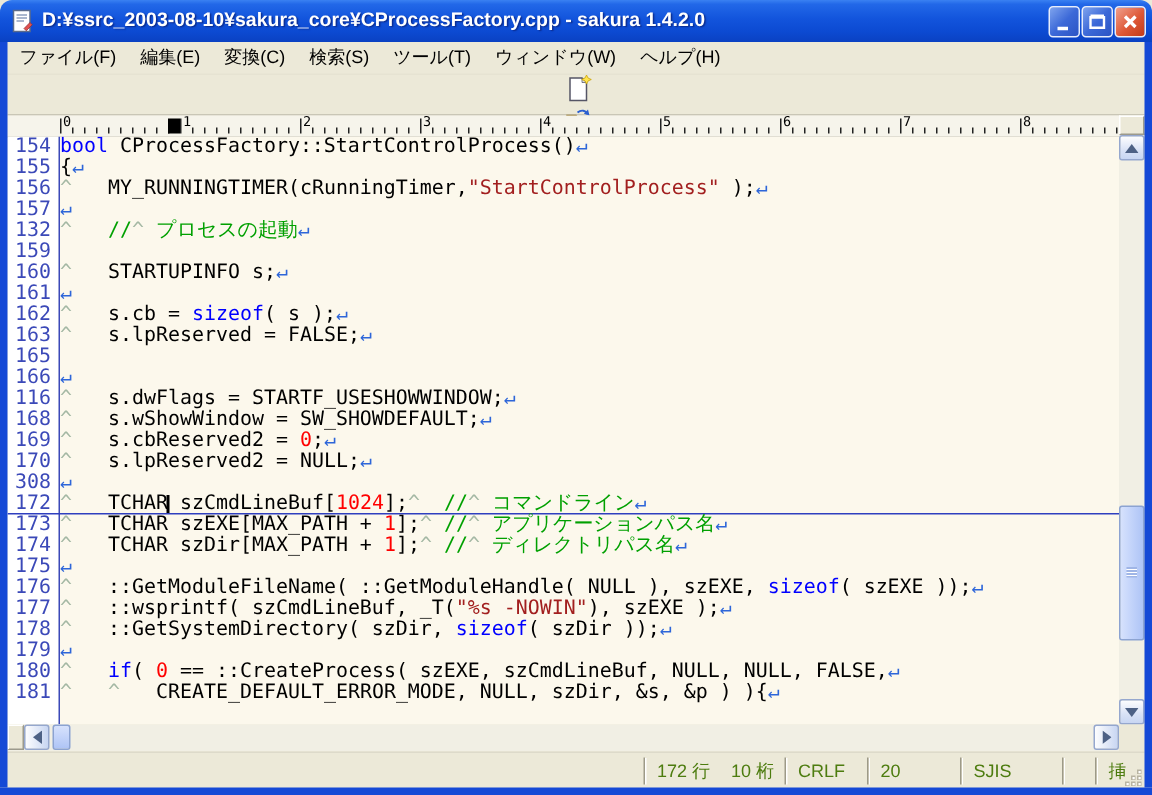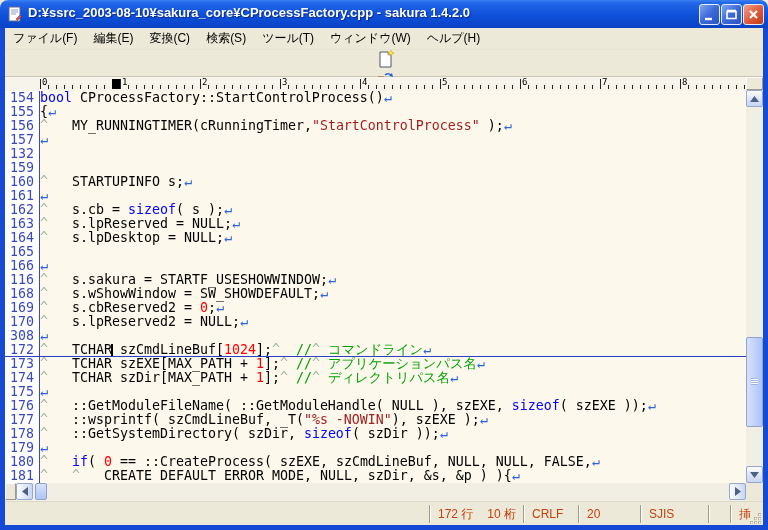--- a/index.html
+++ b/index.html
@@ -67,21 +67,21 @@
   .thumb{position:absolute;border-radius:2px;border:1px solid #8CA3D1;box-sizing:border-box;
          background:linear-gradient(90deg,#D7E2FC 0%,#C2D3FA 50%,#AEC4F6 100%);}
   #vthumb{left:0;top:260px;width:17px;height:90px;}
   #vthumb::after{content:"";position:absolute;left:4px;right:4px;top:50%;margin-top:-4px;height:7px;
       background:repeating-linear-gradient(180deg,#9FB5E6 0 1px,#FFF 1px 2px);}
   #hthumb{left:30px;top:0;width:12px;height:17px;background:linear-gradient(180deg,#D7E2FC,#AEC4F6);}
   
   #statusbar{position:absolute;left:5px;top:501px;width:758px;height:24px;background:#ECE9D8;
              border-top:1px solid #DDDACA;font-size:12px;}
   .sfield{position:absolute;top:3px;height:18px;line-height:18px;border-left:1px solid #9D9A88;
-          padding-left:8px;color:#c2410c;box-shadow:1px 0 0 #FFF inset;}
+          padding-left:8px;color:#4d7c0f;box-shadow:1px 0 0 #FFF inset;}
   #sf-pos{left:424px;width:94px;} #sf-eol{left:518px;width:55px;} #sf-code{left:573px;width:62px;}
   #sf-enc{left:635px;width:68px;} #sf-blank{left:703px;width:22px;} #sf-ins{left:725px;width:30px;}
   #sf-pos .gap{display:inline-block;width:14px;}
   #grip{position:absolute;right:1px;bottom:1px;width:13px;height:13px;}
 </style>
 </head>
 <body>
 
 <div id="window">
   <div id="titlebar">
@@ -365,30 +365,29 @@
       <div class="tick small" style="left: 723px;"></div>
       <div class="tick small" style="left: 731px;"></div>
       <div class="tick small" style="left: 739px;"></div>
       <div id="ruler-cursor" style="left: 107px;"></div>
     </div>
   <div id="code">
       <div class="row"><span class="ln">154</span><span class="txt"><span class="tk-kw">bool</span><span class="tk-pl"> CProcessFactory::StartControlProcess()</span><span class="tk-ret">↵</span></span></div>
       <div class="row"><span class="ln">155</span><span class="txt"><span class="tk-pl">{</span><span class="tk-ret">↵</span></span></div>
       <div class="row"><span class="ln">156</span><span class="txt"><span class="tk-tab" style="width: 32px;">^</span><span class="tk-pl">MY_RUNNINGTIMER(cRunningTimer,</span><span class="tk-str">"StartControlProcess"</span><span class="tk-pl"> );</span><span class="tk-ret">↵</span></span></div>
       <div class="row"><span class="ln">157</span><span class="txt"><span class="tk-ret">↵</span></span></div>
-      <div class="row"><span class="ln">132</span></div>
+      <div class="row"><span class="ln">132</span><span class="txt"><span class="tk-tab" style="width: 32px;">^</span><span class="tk-com">//</span><span class="tk-tab" style="width: 16px;">^</span><span class="tk-com">プロセスの起動</span><span class="tk-ret">↵</span></span></div>
       <div class="row"><span class="ln">159</span></div>
       <div class="row"><span class="ln">160</span><span class="txt"><span class="tk-tab" style="width: 32px;">^</span><span class="tk-pl">STARTUPINFO s;</span><span class="tk-ret">↵</span></span></div>
       <div class="row"><span class="ln">161</span><span class="txt"><span class="tk-ret">↵</span></span></div>
       <div class="row"><span class="ln">162</span><span class="txt"><span class="tk-tab" style="width: 32px;">^</span><span class="tk-pl">s.cb = </span><span class="tk-kw">sizeof</span><span class="tk-pl">( s );</span><span class="tk-ret">↵</span></span></div>
-      <div class="row"><span class="ln">163</span><span class="txt"><span class="tk-tab" style="width: 32px;">^</span><span class="tk-pl">s.lpReserved = NULL;</span><span class="tk-ret">↵</span></span></div>
-      <div class="row"><span class="ln">164</span><span class="txt"><span class="tk-tab" style="width: 32px;">^</span><span class="tk-pl">s.lpDesktop = NULL;</span><span class="tk-ret">↵</span></span></div>
+      <div class="row"><span class="ln">163</span><span class="txt"><span class="tk-tab" style="width: 32px;">^</span><span class="tk-pl">s.lpReserved = FALSE;</span><span class="tk-ret">↵</span></span></div>
       <div class="row"><span class="ln">165</span></div>
       <div class="row"><span class="ln">166</span><span class="txt"><span class="tk-ret">↵</span></span></div>
-      <div class="row"><span class="ln">116</span><span class="txt"><span class="tk-tab" style="width: 32px;">^</span><span class="tk-pl">s.sakura = STARTF_USESHOWWINDOW;</span><span class="tk-ret">↵</span></span></div>
+      <div class="row"><span class="ln">116</span><span class="txt"><span class="tk-tab" style="width: 32px;">^</span><span class="tk-pl">s.dwFlags = STARTF_USESHOWWINDOW;</span><span class="tk-ret">↵</span></span></div>
       <div class="row"><span class="ln">168</span><span class="txt"><span class="tk-tab" style="width: 32px;">^</span><span class="tk-pl">s.wShowWindow = SW_SHOWDEFAULT;</span><span class="tk-ret">↵</span></span></div>
       <div class="row"><span class="ln">169</span><span class="txt"><span class="tk-tab" style="width: 32px;">^</span><span class="tk-pl">s.cbReserved2 = </span><span class="tk-num">0</span><span class="tk-pl">;</span><span class="tk-ret">↵</span></span></div>
       <div class="row"><span class="ln">170</span><span class="txt"><span class="tk-tab" style="width: 32px;">^</span><span class="tk-pl">s.lpReserved2 = NULL;</span><span class="tk-ret">↵</span></span></div>
       <div class="row"><span class="ln">308</span><span class="txt"><span class="tk-ret">↵</span></span></div>
       <div class="row cur"><span class="ln">172</span><span class="txt"><span class="tk-tab" style="width: 32px;">^</span><span class="tk-pl">TCHAR</span><span class="caret"></span><span class="tk-pl"> szCmdLineBuf[</span><span class="tk-num">1024</span><span class="tk-pl">];</span><span class="tk-tab" style="width: 24px;">^</span><span class="tk-com">//</span><span class="tk-tab" style="width: 16px;">^</span><span class="tk-com">コマンドライン</span><span class="tk-ret">↵</span></span></div>
       <div class="row"><span class="ln">173</span><span class="txt"><span class="tk-tab" style="width: 32px;">^</span><span class="tk-pl">TCHAR szEXE[MAX_PATH + </span><span class="tk-num">1</span><span class="tk-pl">];</span><span class="tk-tab" style="width: 16px;">^</span><span class="tk-com">//</span><span class="tk-tab" style="width: 16px;">^</span><span class="tk-com">アプリケーションパス名</span><span class="tk-ret">↵</span></span></div>
       <div class="row"><span class="ln">174</span><span class="txt"><span class="tk-tab" style="width: 32px;">^</span><span class="tk-pl">TCHAR szDir[MAX_PATH + </span><span class="tk-num">1</span><span class="tk-pl">];</span><span class="tk-tab" style="width: 16px;">^</span><span class="tk-com">//</span><span class="tk-tab" style="width: 16px;">^</span><span class="tk-com">ディレクトリパス名</span><span class="tk-ret">↵</span></span></div>
       <div class="row"><span class="ln">175</span><span class="txt"><span class="tk-ret">↵</span></span></div>
       <div class="row"><span class="ln">176</span><span class="txt"><span class="tk-tab" style="width: 32px;">^</span><span class="tk-pl">::GetModuleFileName( ::GetModuleHandle( NULL ), szEXE, </span><span class="tk-kw">sizeof</span><span class="tk-pl">( szEXE ));</span><span class="tk-ret">↵</span></span></div>
       <div class="row"><span class="ln">177</span><span class="txt"><span class="tk-tab" style="width: 32px;">^</span><span class="tk-pl">::wsprintf( szCmdLineBuf, _T(</span><span class="tk-str">"%s -NOWIN"</span><span class="tk-pl">), szEXE );</span><span class="tk-ret">↵</span></span></div>

